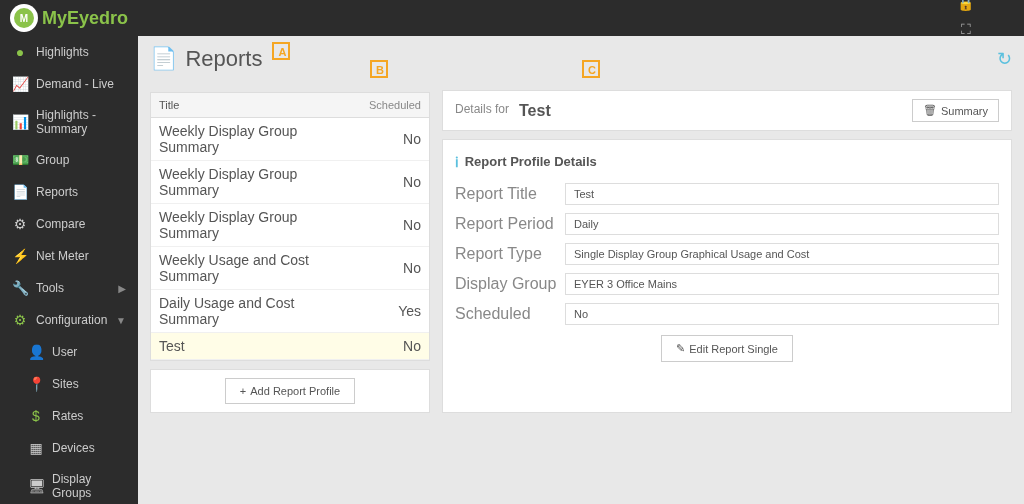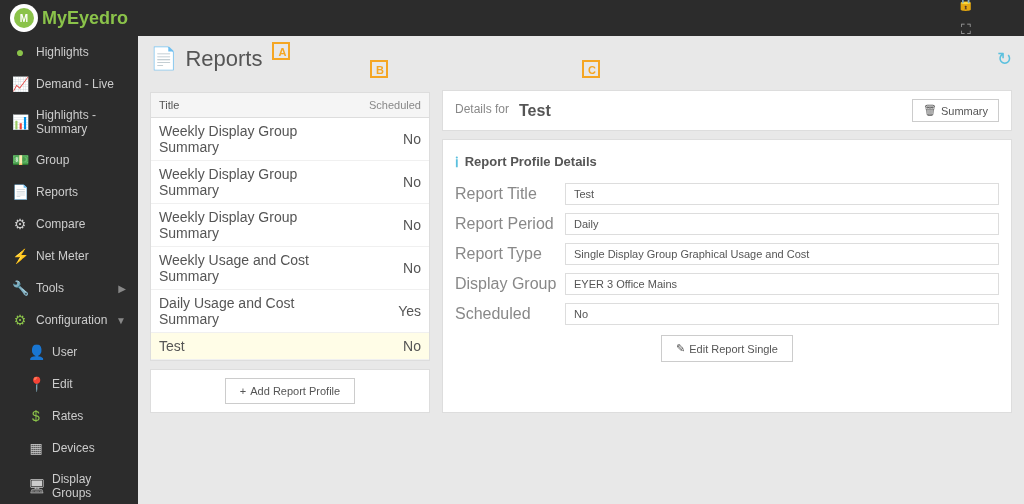--- a/index.html
+++ b/index.html
@@ -251,21 +251,21 @@
       <span class="sidebar-icon green">⚙</span>
       <span class="sidebar-label">Configuration</span>
       <span class="sidebar-arrow">▼</span>
     </div>
     <div class="sidebar-item sidebar-sub">
       <span class="sidebar-icon">👤</span>
       <span class="sidebar-label">User</span>
     </div>
     <div class="sidebar-item sidebar-sub">
       <span class="sidebar-icon">📍</span>
-      <span class="sidebar-label">Edit</span>
+      <span class="sidebar-label">Sites</span>
     </div>
     <div class="sidebar-item sidebar-sub">
       <span class="sidebar-icon green">$</span>
       <span class="sidebar-label">Rates</span>
     </div>
     <div class="sidebar-item sidebar-sub">
       <span class="sidebar-icon">▦</span>
       <span class="sidebar-label">Devices</span>
     </div>
     <div class="sidebar-item sidebar-sub">

